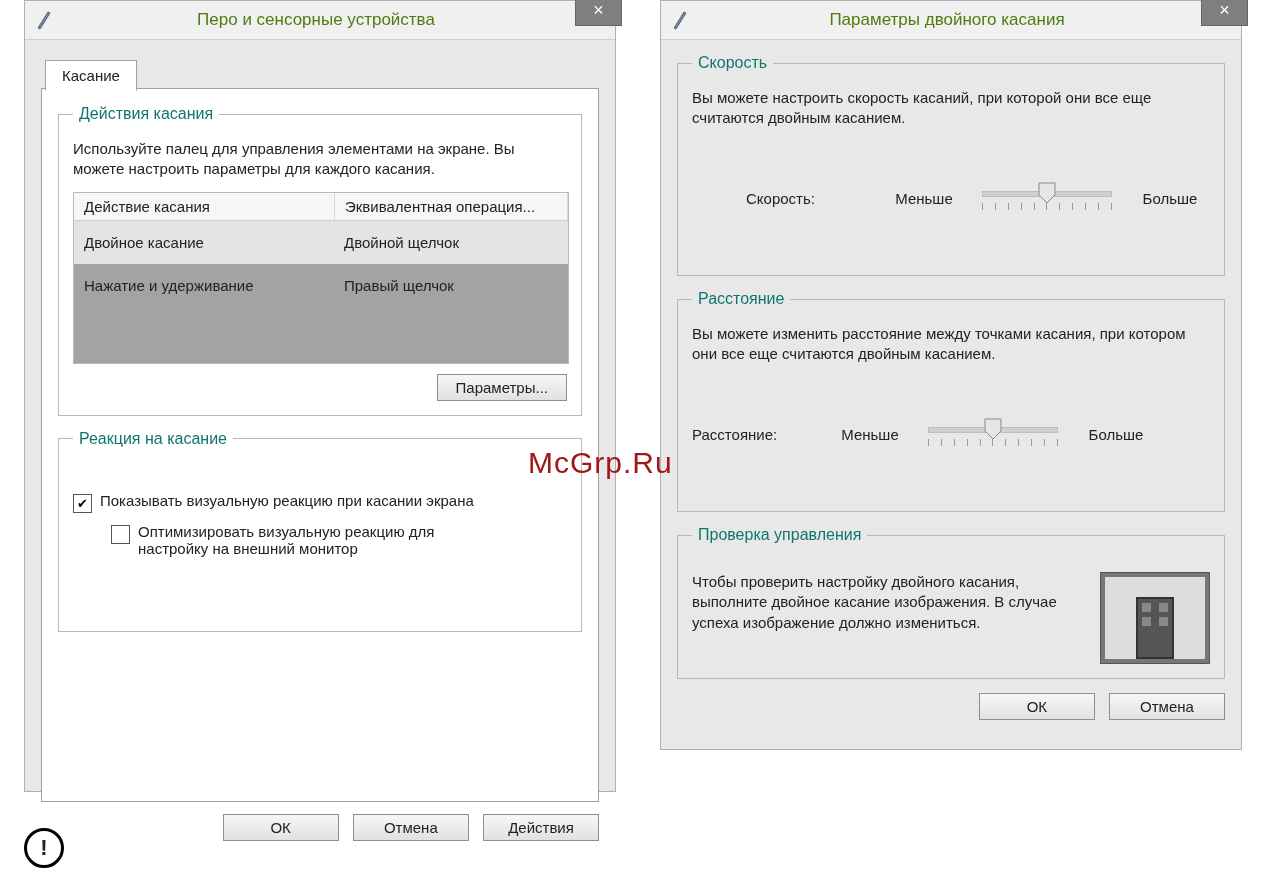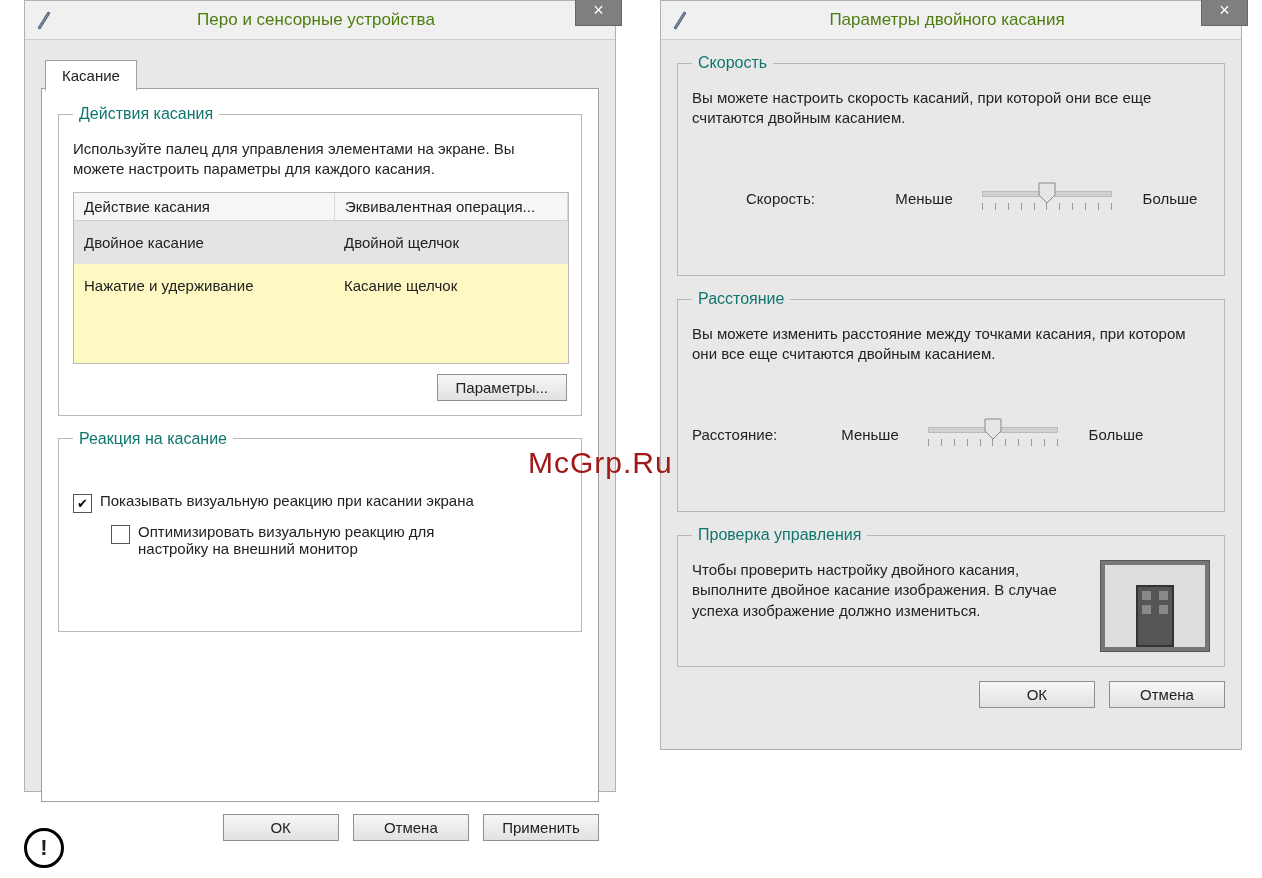--- a/index.html
+++ b/index.html
@@ -92,21 +92,21 @@
     padding: 0 6px;
     font-size: 16px;
     color: #0f766e;
     background: inherit;
   }
   .tbl {
     border: 1px solid #b8b8b8;
     margin-top: 12px;
     width: 100%;
     height: 170px;
-    background: #fef9c3;
+    background: #a3a3a3;
     font-size: 15px;
   }
   .tbl .hdr {
     display: flex;
     border-bottom: 1px solid #d0d0d0;
     background: #f6f6f6;
   }
   .tbl .hdr > div {
     padding: 5px 10px;
     border-right: 1px solid #d8d8d8;
@@ -215,21 +215,21 @@
     width: 34px; height: 58px;
     background: #555;
     border: 2px solid #333;
     position: relative;
   }
   .doorbox .door .pane {
     position:absolute;
     background:#888;
     width:9px;height:9px;
   }
-  .testrow { display:flex; gap:8px; align-items:flex-start; }
+  .testrow { display:flex; gap:8px; align-items:flex-start;margin-top:12px; }
   .watermark {
     position: absolute;
     top: 446px;
     left: 528px;
     color: #a01818;
     font-size: 30px;
     font-family: Arial, sans-serif;
     letter-spacing: 1px;
     pointer-events: none;
   }
@@ -280,21 +280,21 @@
           <div class="hdr">
             <div class="col-a">Действие касания</div>
             <div class="col-b">Эквивалентная операция...</div>
           </div>
           <div class="row sel">
             <div class="col-a">Двойное касание</div>
             <div class="col-b">Двойной щелчок</div>
           </div>
           <div class="row">
             <div class="col-a">Нажатие и удерживание</div>
-            <div class="col-b">Касание щелчок</div>
+            <div class="col-b">Правый щелчок</div>
           </div>
         </div>
         <div class="btnrow">
           <span class="btn"><span>Параметры...</span></span>
         </div>
       </fieldset>
 
       <fieldset class="group" style="height:170px;">
         <legend>Реакция на касание</legend>
         <div style="height:18px"></div>
@@ -305,21 +305,21 @@
         <div class="chk" style="margin-left:38px;">
           <span class="box"></span>
           <span style="max-width:360px;display:inline-block;">Оптимизировать визуальную реакцию для настройку на внешний монитор</span>
         </div>
       </fieldset>
 
     </div>
     <div class="btnrow" style="margin-top:12px;">
       <span class="btn"><span>ОК</span></span>
       <span class="btn"><span>Отмена</span></span>
-      <span class="btn"><span>Применить</span></span>
+      <span class="btn"><span>Действия</span></span>
     </div>
   </div>
 </div>
 
 <div class="dialog dialog2" style="left:660px; top:0; width:580px; height:748px;">
   <div class="titlebar">
     <span class="winicon">
       <svg width="18" height="22" viewBox="0 0 18 22">
           <path d="M3 19 L13 3 L15 4 L5 20 Z" fill="#7a8aa0" stroke="#50637a"></path>
         </svg>

